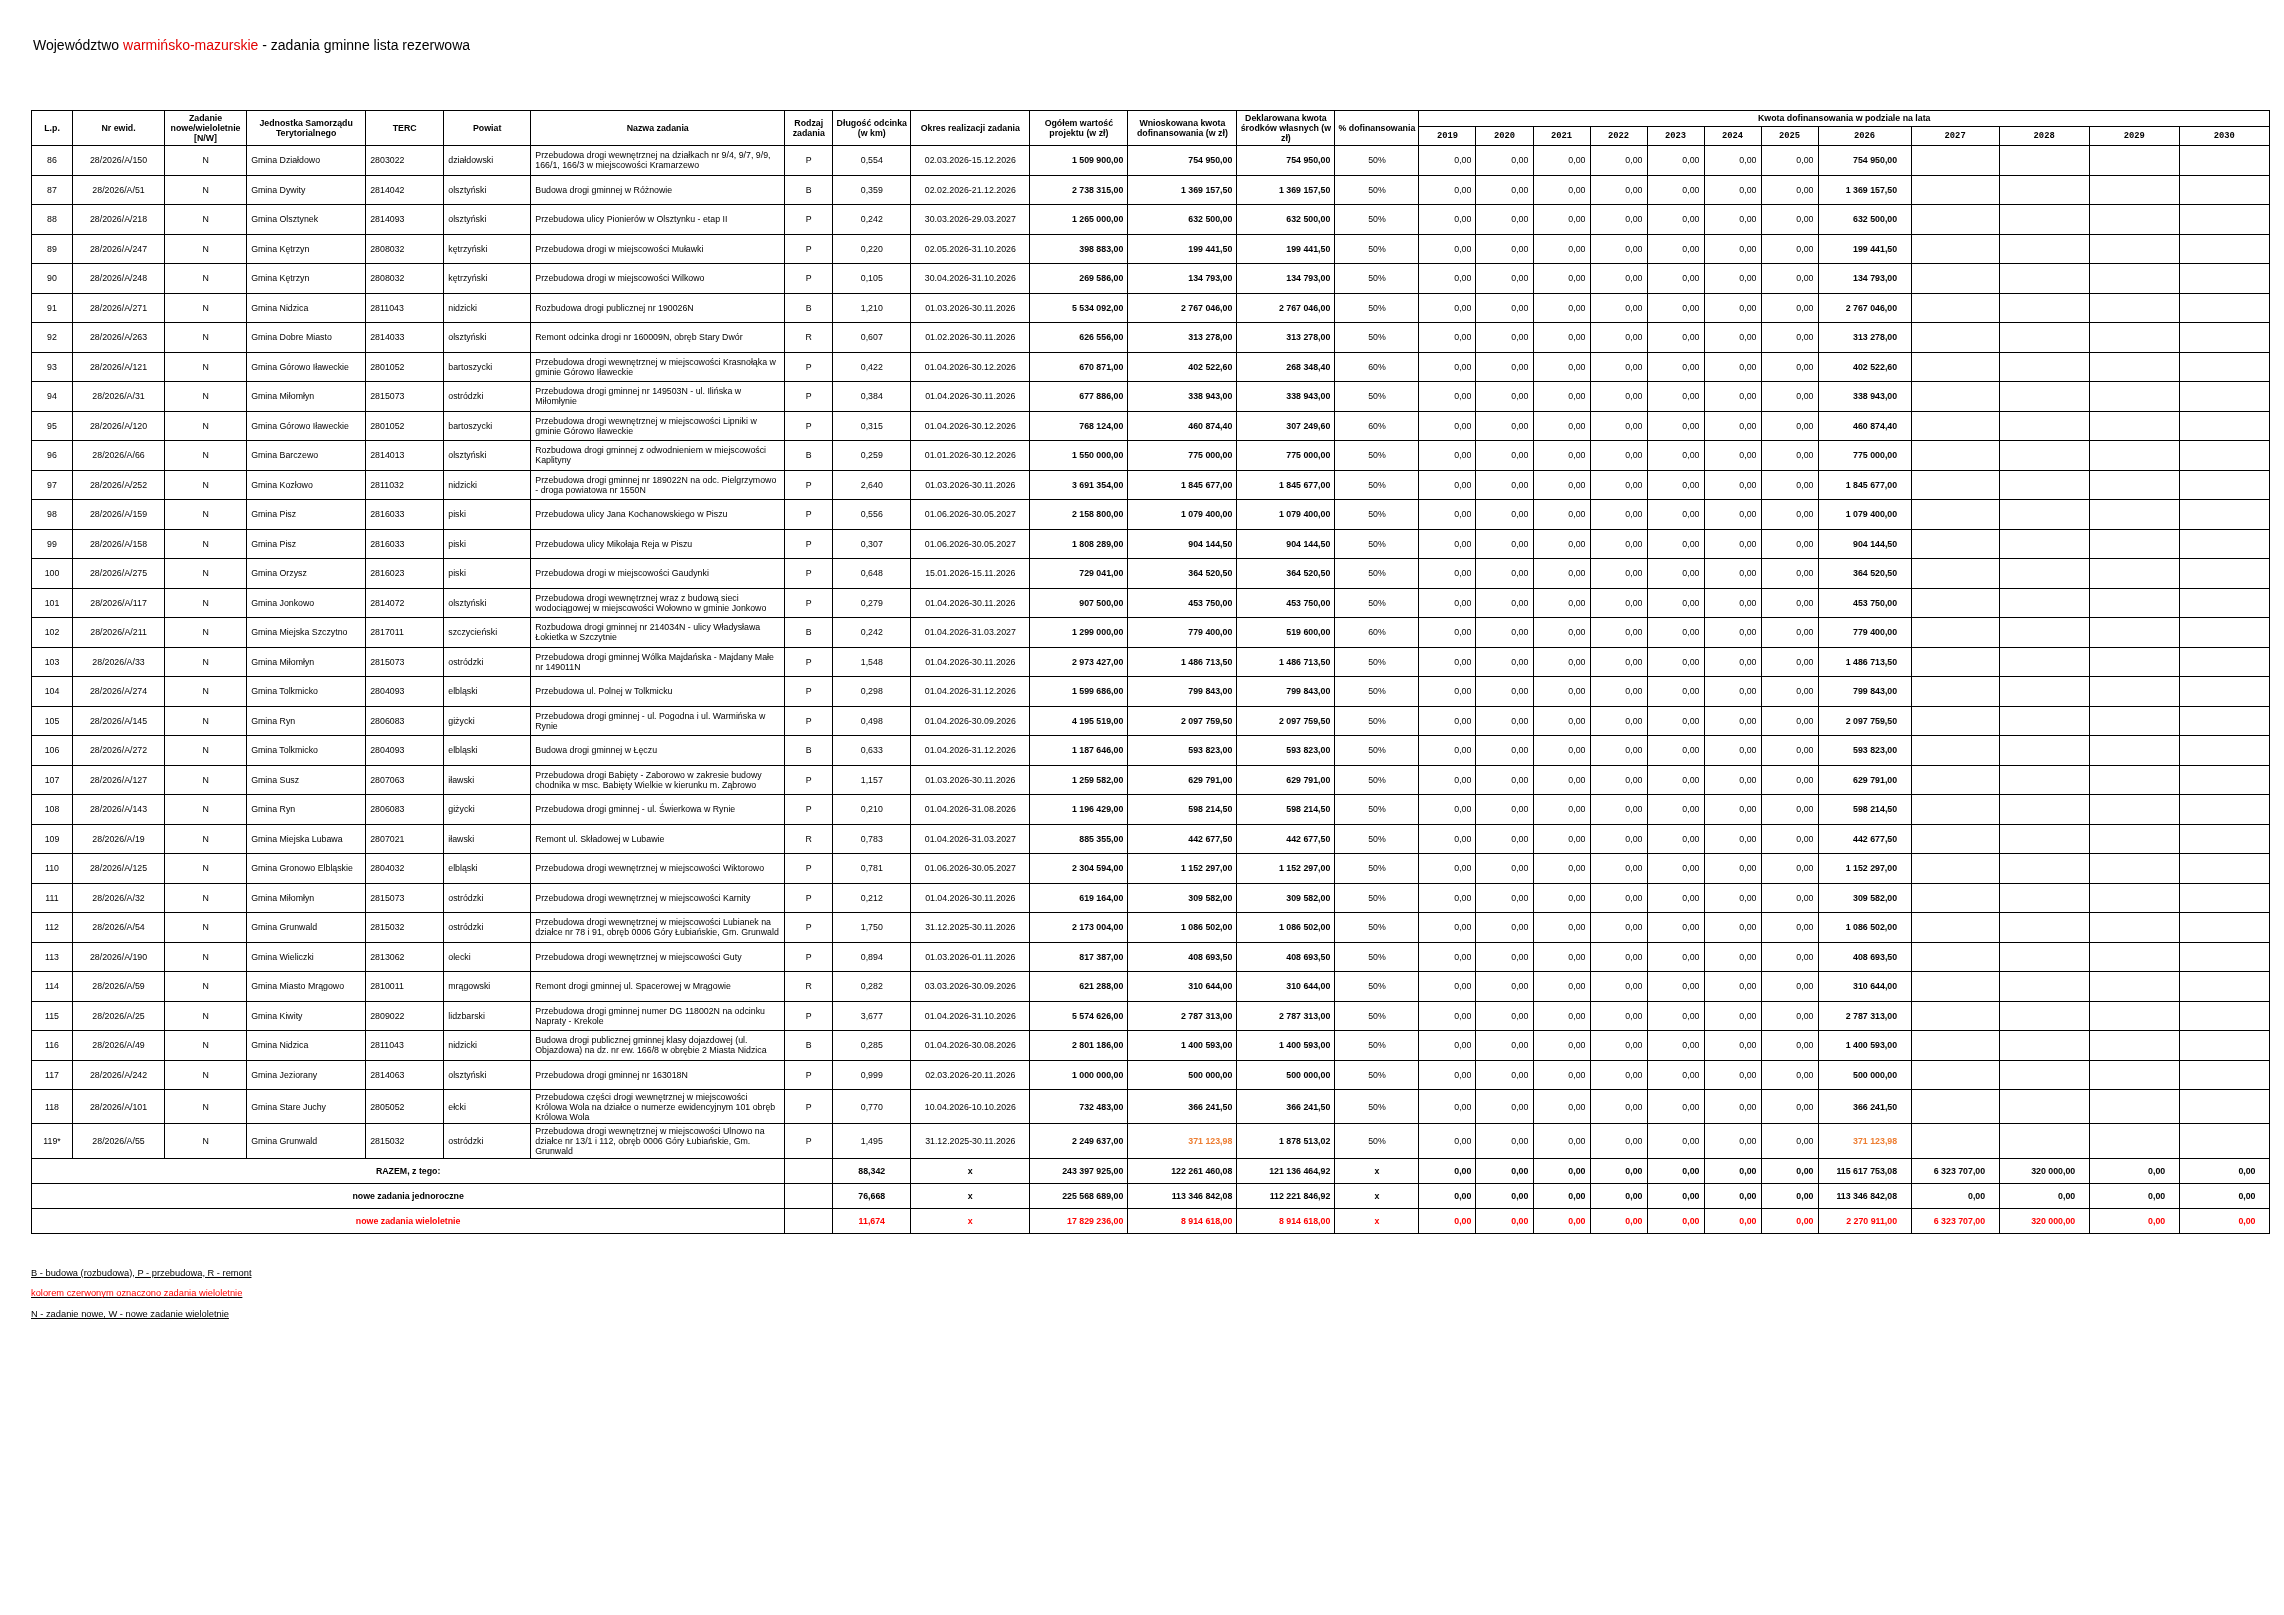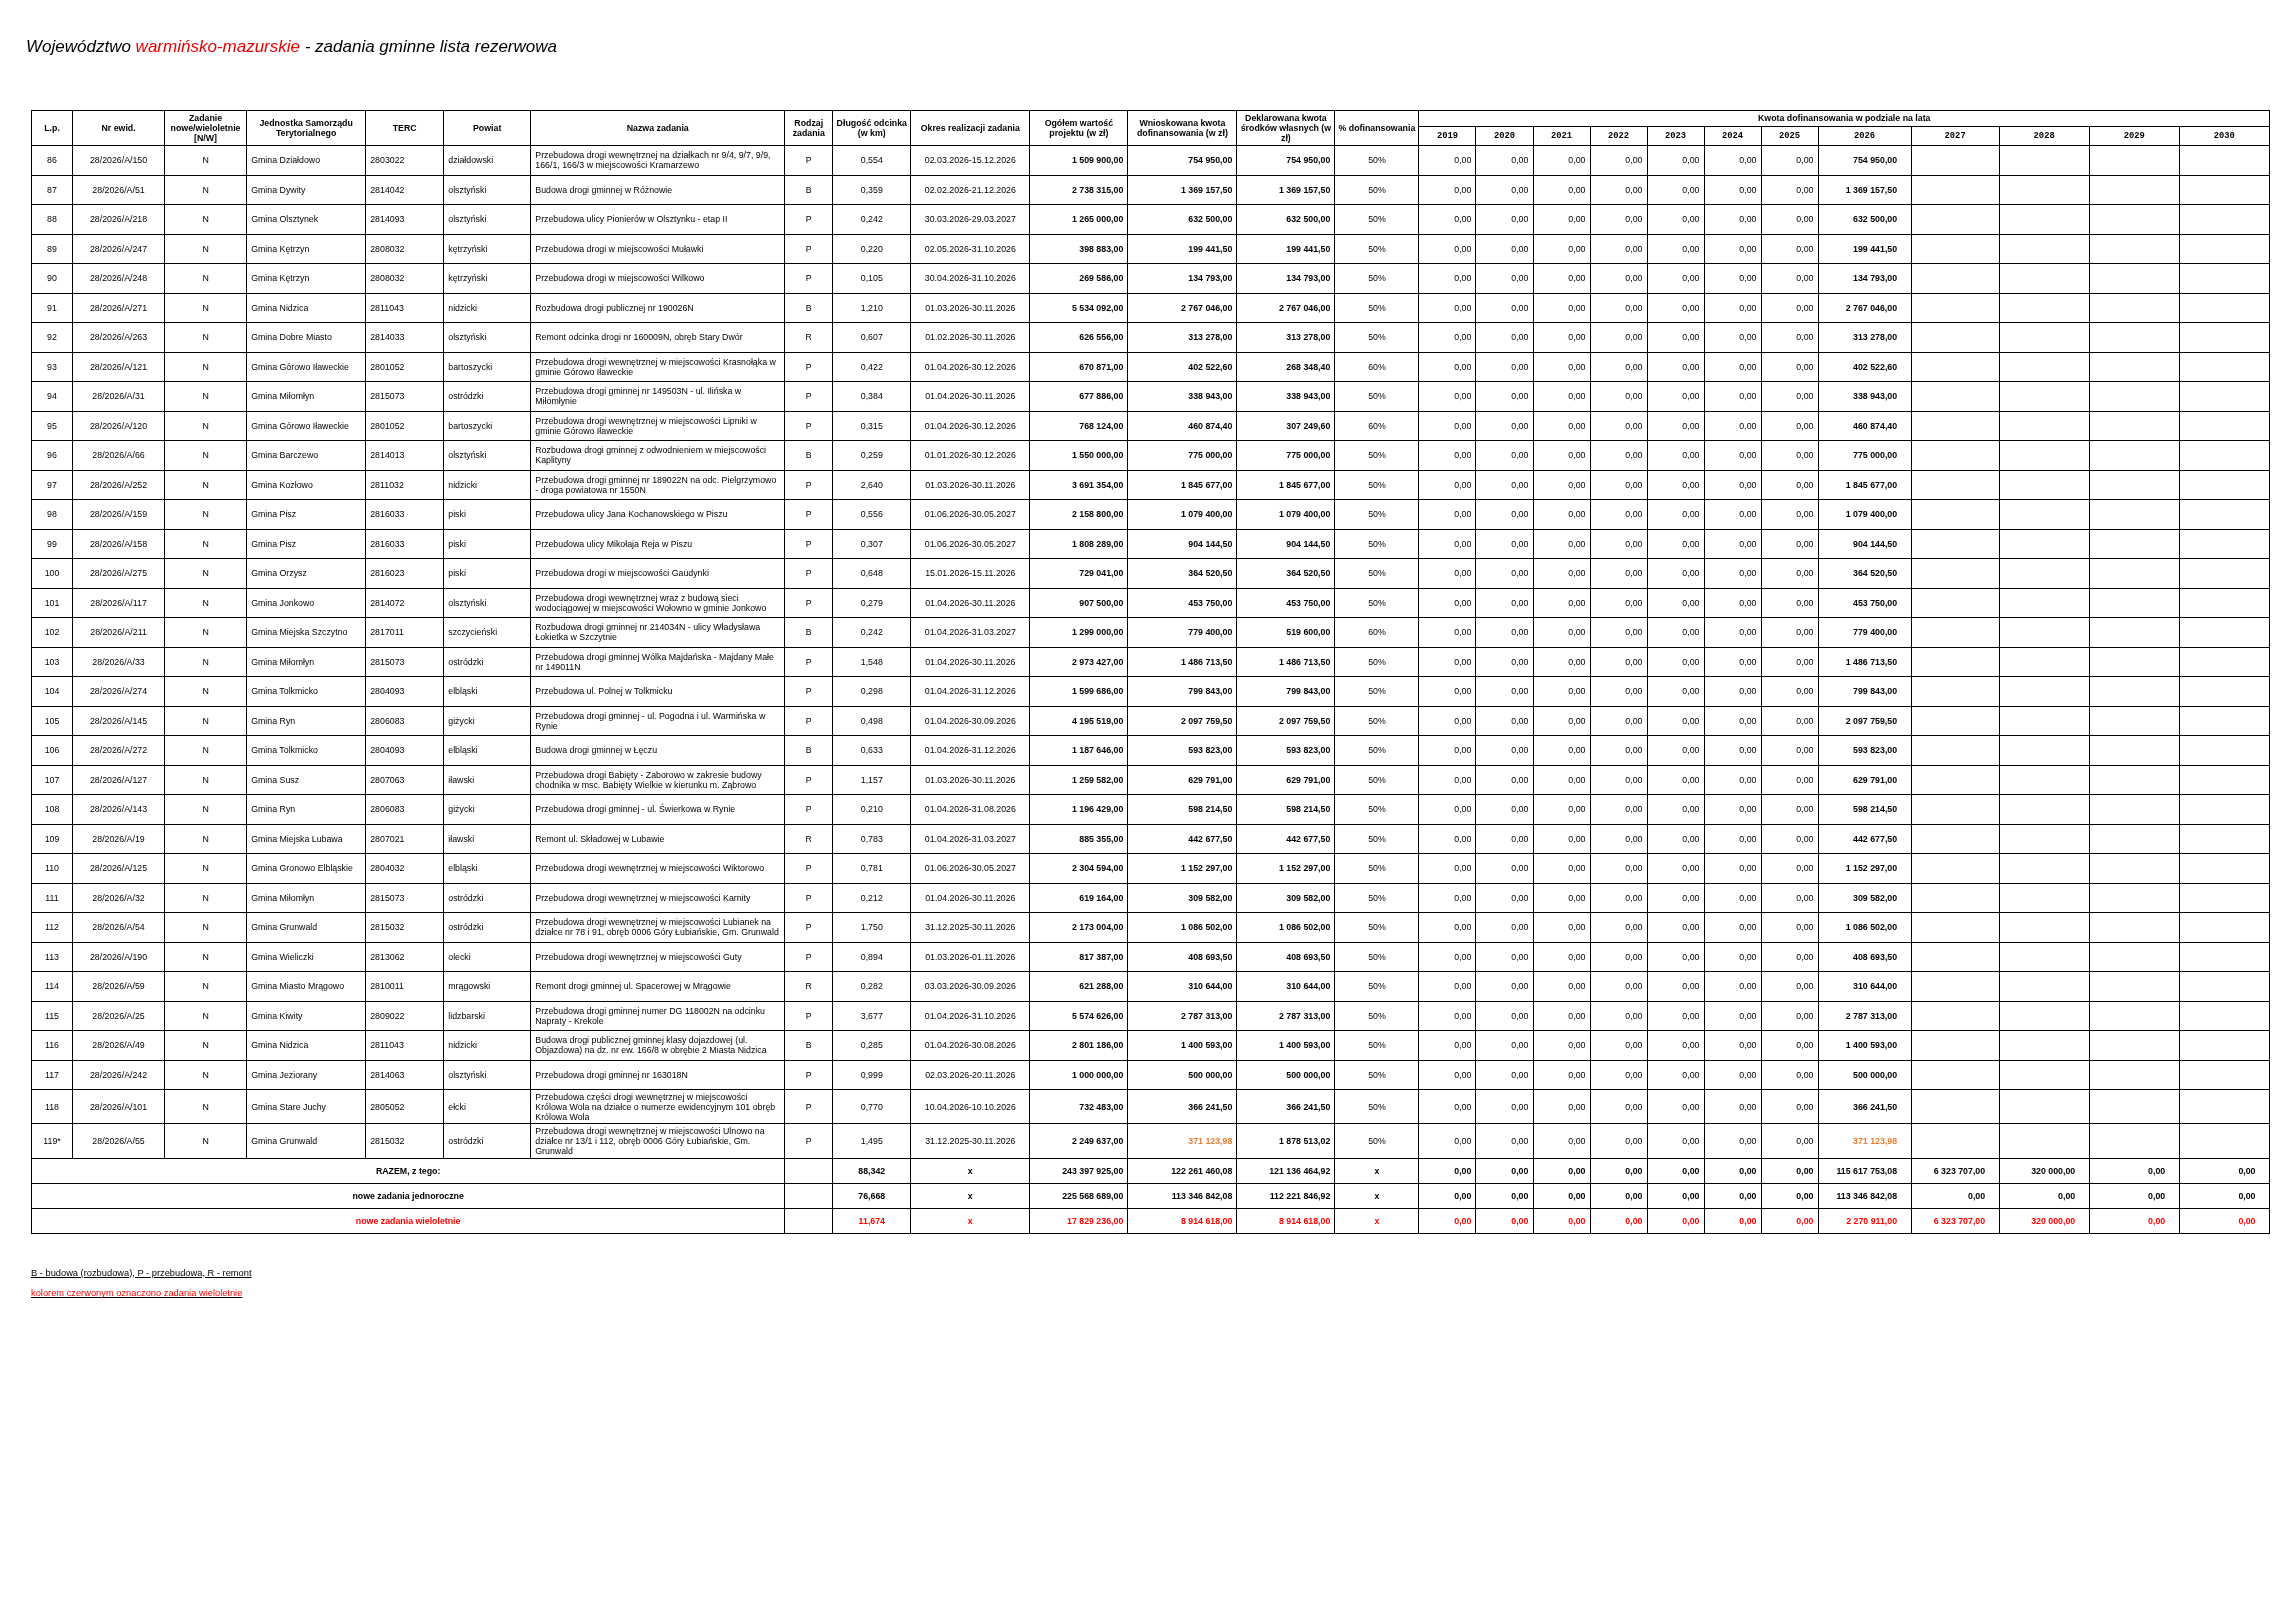--- a/index.html
+++ b/index.html
@@ -3,21 +3,21 @@
 <meta charset="utf-8">
 <style>
   * { box-sizing: border-box; }
   html,body { margin:0; padding:0; }
   body {
     width:2284px; height:1616px;
     background:#ffffff; color:#000000;
     font-family:"Liberation Sans", sans-serif;
     position:relative;
   }
-  .title { position:absolute; top:37px; left:26px; font-size:17px; white-space:pre;font-style:italic; }
+  .title { position:absolute; top:37px; left:33px; font-size:14px; white-space:pre; }
   .title .red { color:#E30000; }
   .content { position:absolute; top:110px; left:31px; width:2245px; }
   table { border-collapse:collapse; width:2239px; table-layout:fixed; border:1.6px solid #000; }
   th, td { border:1px solid #000; padding:1.6px 4.1px; font-size:8.8px; vertical-align:middle; word-wrap:break-word; }
   thead th { font-weight:bold; text-align:center; padding:2.1px 1.6px; border-bottom-width:1.6px; }
   thead tr.yrow { height:19.7px; }
   thead tr.yrow th { border-top-width:1.6px;font-family:Liberation Mono, monospace; }
   th.group { border-bottom-width:1.6px; }
   tbody tr { height:29.5px; }
   td.c { text-align:center; }
@@ -1121,17 +1121,18 @@
           <td class="y">320 000,00</td>
           <td class="y">0,00</td>
           <td class="y">0,00</td>
         </tr>
       </tbody>
   </table>
 
   <div class="notes">
     <div>B - budowa (rozbudowa), P - przebudowa, R - remont</div>
     <div class="red">kolorem czerwonym oznaczono zadania wieloletnie</div>
+    <div>N - zadanie nowe, W - nowe zadanie wieloletnie</div>
   </div>
 </div>
 
 <div class="page-footer">Strona 3 z 3</div>
 
 
 </body></html>

